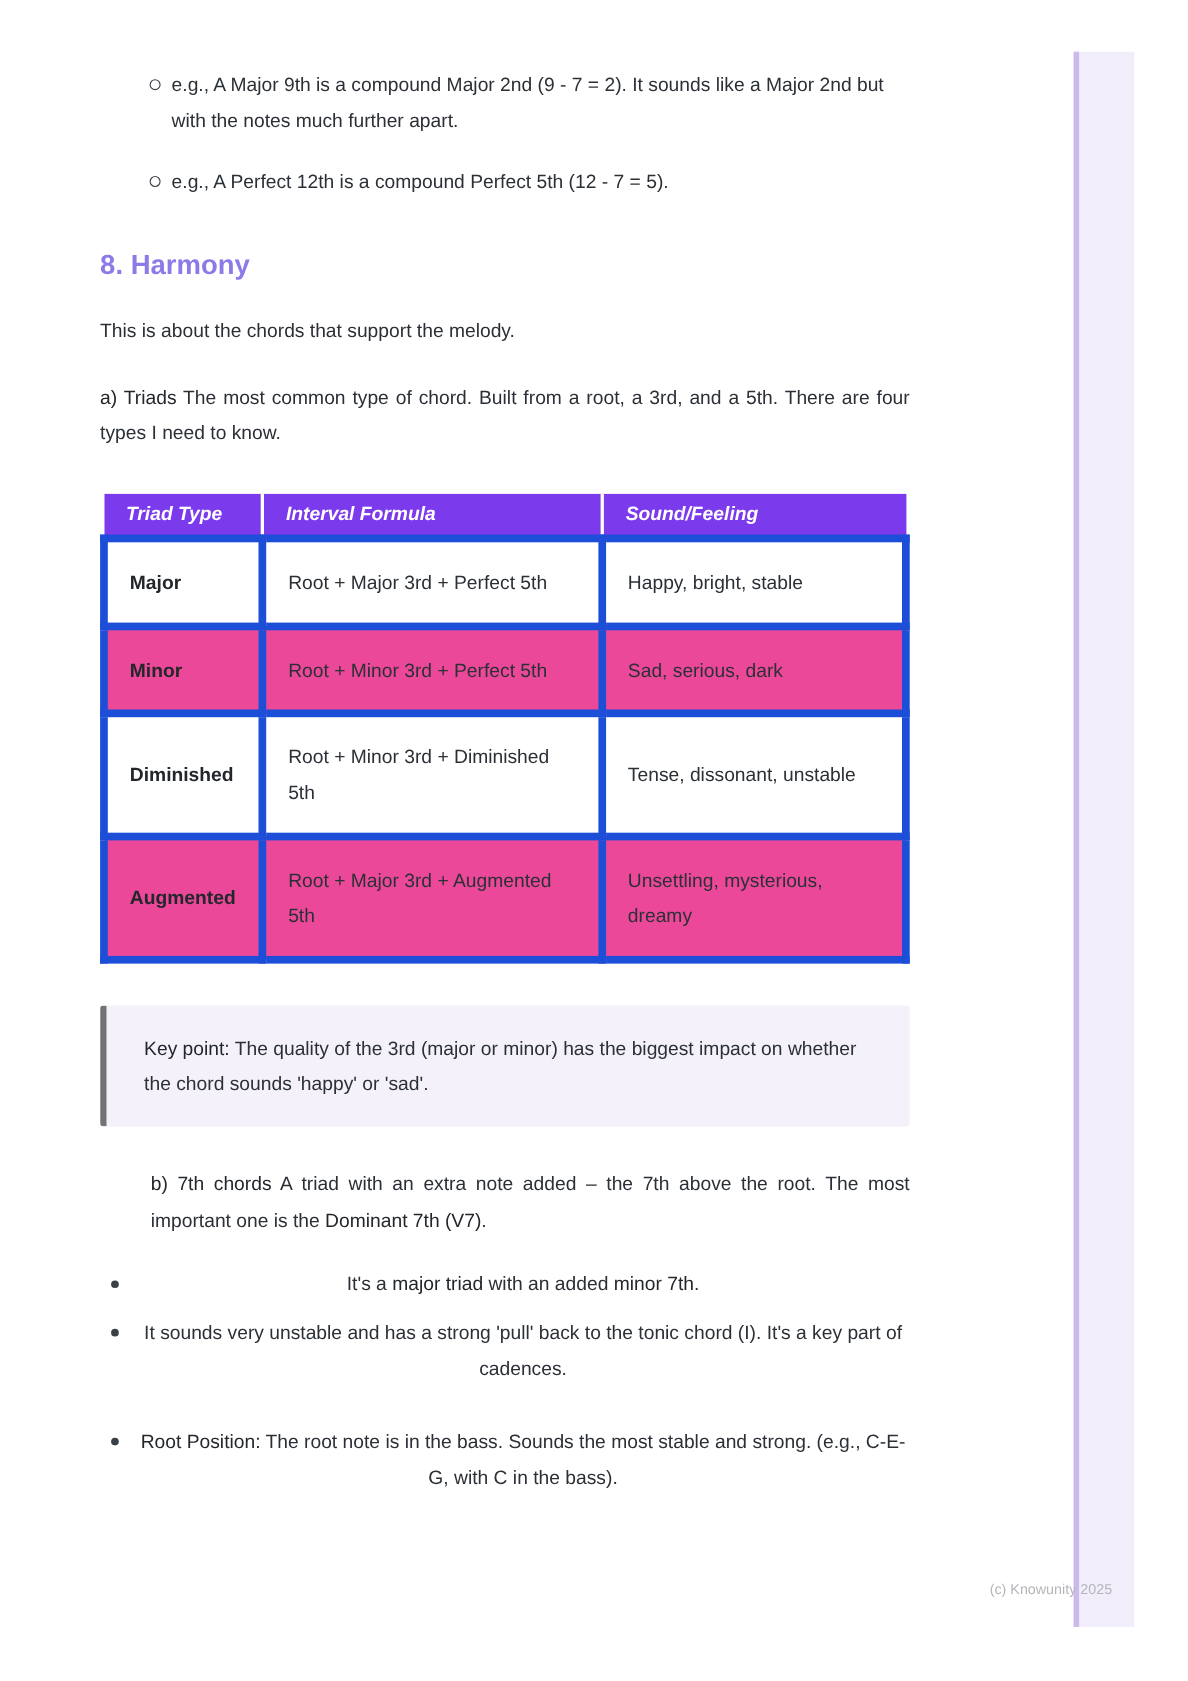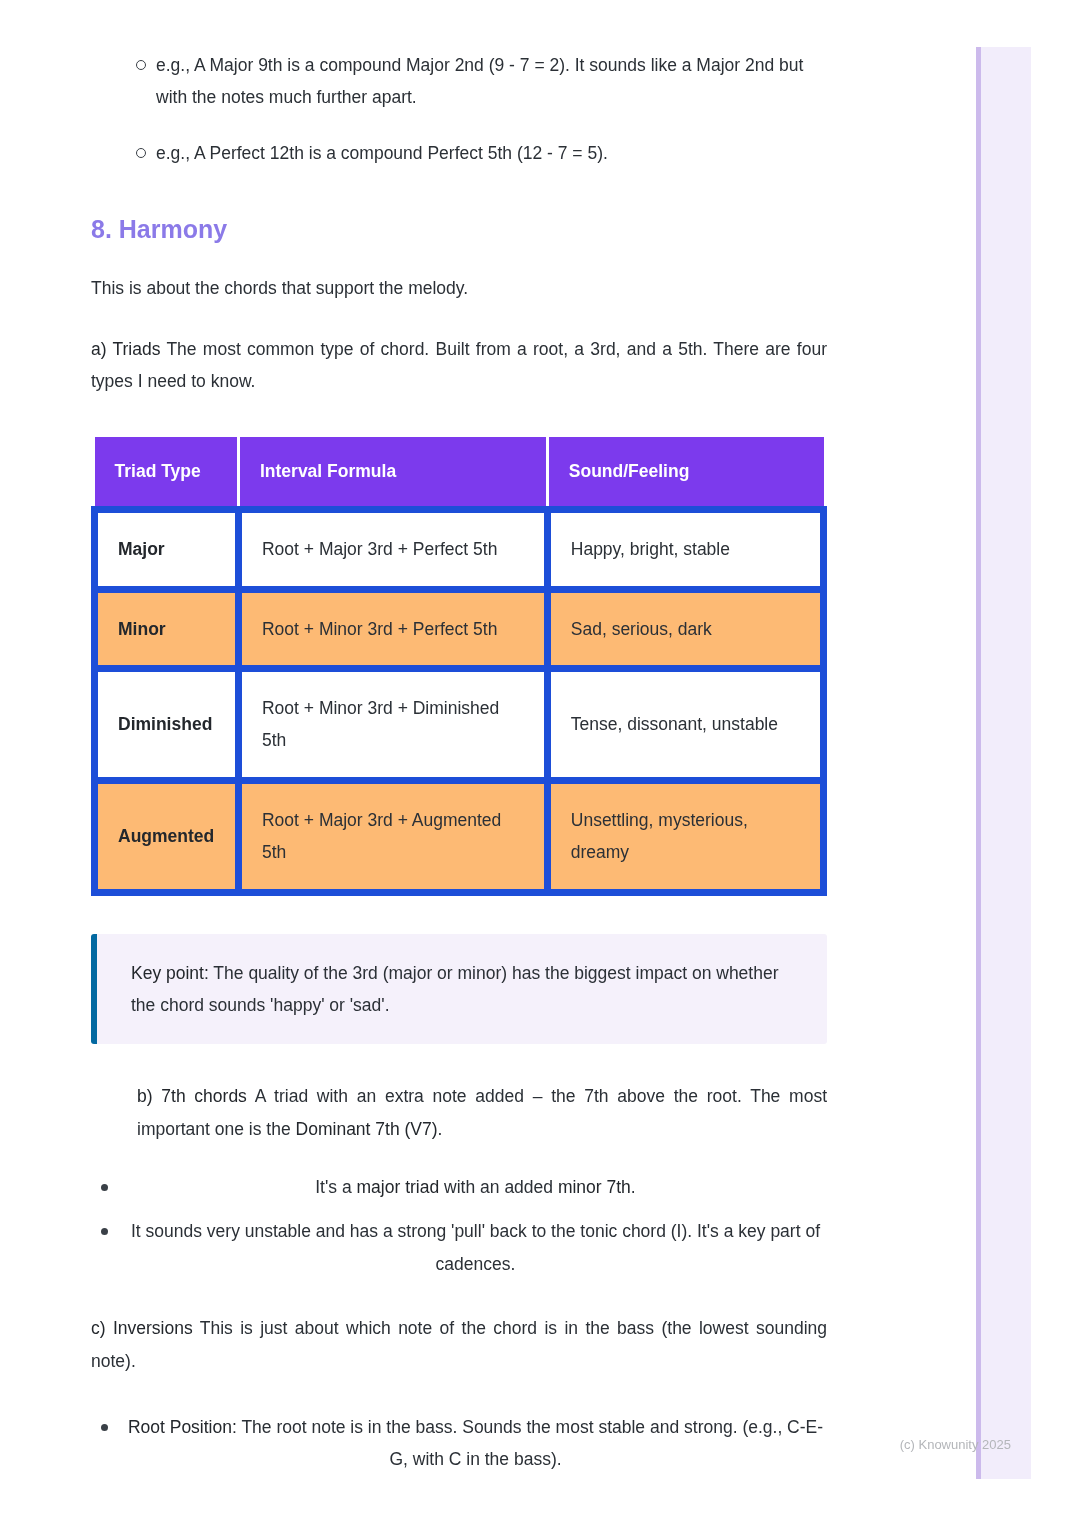--- a/index.html
+++ b/index.html
@@ -17,21 +17,21 @@
     position: absolute;
     left: 976px; top: 47px;
     width: 55px; height: 1432px;
     background: #f2edfb;
     border-left: 5px solid #ccbaec;
     z-index: 1;
   }
 
   .content {
     position: absolute;
-    left: 91px; top: 0;
+    left: 91px; top: 12px;
     width: 736px;
     z-index: 2;
   }
 
   p, li { font-size: 17.5px; line-height: 1.85; }
 
   
   .intro-list { list-style: none; margin: 49px 0 0 0; padding: 0; }
   .intro-list li { position: relative; padding-left: 65px; margin-bottom: 23px; }
   .intro-list li::before {
@@ -58,39 +58,40 @@
     width: 736px;
     margin-top: 40px;
     font-size: 17.5px;
     color: #2b3036;
   }
   table.triads th {
     background: #7c3aed;
     color: #ffffff;
     font-weight: 700;
     text-align: left;
-    padding: 24px 20px;
+    padding: 8px 20px;
     font-size: 17.5px;
+    font-style: italic;
   }
   table.triads th + th { border-left: 3px solid #ffffff; }
   table.triads td {
     border: 7px solid #1d4ed8;
     padding: 20px 20px;
     line-height: 1.85;
     vertical-align: middle;
   }
-  table.triads tr.striped td { background: #fdba74; }
+  table.triads tr.striped td { background: #ec4899; }
   table.triads td.rowlabel { font-weight: 700; color: #23272c; }
   col.c1 { width: 144px; } col.c2 { width: 313px; } col.c3 { width: 279px; }
 
   
   .callout {
     margin-top: 38px;
     background: #f5f1fb;
-    border-left: 6px solid #0369a1;
+    border-left: 6px solid #737373;
     border-radius: 3px;
     padding: 23px 30px 23px 34px;
   }
   .callout p { margin: 0; }
 
   
   .disc-list { list-style: none; margin: 26px 0 0 0; padding: 0; }
   .disc-list li { position: relative; padding-left: 33px; margin-bottom: 12px; text-align: center; }
   .disc-list li::before {
     content: "";
@@ -180,23 +181,20 @@
 
   <ul class="disc-list">
     <li>
       <span>It's a </span><b>major triad</b><span> with an added </span><b>minor 7th</b><span>.</span>
     </li>
     <li>
       <span>It sounds very unstable and has a strong 'pull' back to the tonic chord (I). It's a key part of cadences.</span>
     </li>
   </ul>
 
-  <p class="para just" style="margin-top:32px;">
-    <b>c) Inversions</b><span> This is just about which note of the chord is in the bass (the lowest sounding note).</span>
-  </p>
 
   <ul class="disc-list" style="margin-top:34px;">
     <li>
       <b>Root Position:</b><span> The root note is in the bass. Sounds the most stable and strong. (e.g., C-E-G, with C in the bass).</span>
     </li>
   </ul>
 
 </div>
 
 <div class="footer">(c) Knowunity 2025</div>

